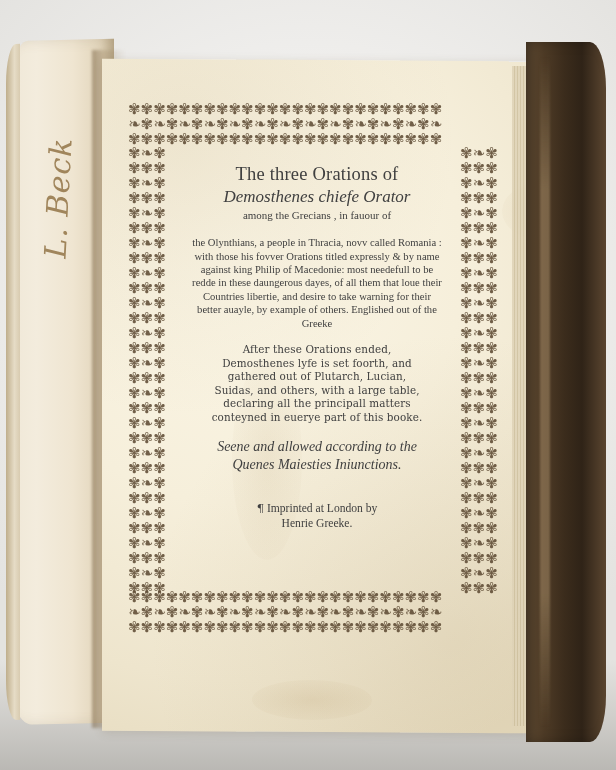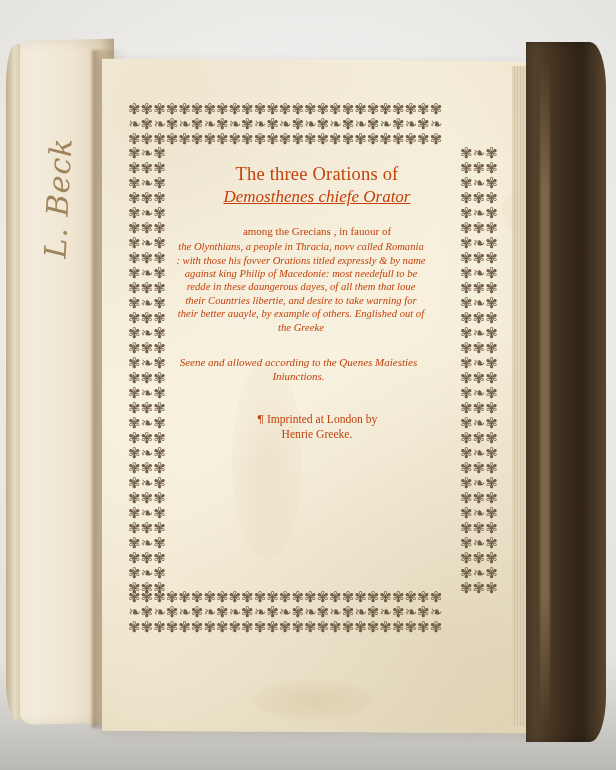--- a/index.html
+++ b/index.html
@@ -181,70 +181,69 @@
 
   
   .title-inner {
     position: absolute;
     left: 48px;
     top: 48px;
     right: 48px;
     bottom: 48px;
     display: flex;
     flex-direction: column;
+    align-items: center;
     justify-content: flex-start;
     padding-top: 14px;
     text-align: center;
-    color: #c2410c;
+    color: #404040;
   }
 
   .t-main {
     font-size: 18.5px;
     line-height: 1.18;
     letter-spacing: 0.2px;
     margin-bottom: 1px;
   }
   .t-main2 {
     font-size: 17px;
     font-style: italic;
     line-height: 1.18;
-    margin-bottom: 18px;
-    text-decoration: underline;
+    margin-bottom: 2px;
   }
   .t-sub {
     font-size: 11px;
     line-height: 1.2;
     margin-bottom: 1px;
   }
   .t-body {
     font-size: 10.6px;
     line-height: 1.27;
-    margin: 1px 0 0 0;
+    margin: 13px 0 0 0;
     max-width: 250px;
-    font-style: italic;
   }
   .t-byline {
     font-size: 11px;
     line-height: 1.25;
     margin-top: 7px;
     max-width: 210px;
   }
   .t-gothic {
     font-family: "DejaVu Serif", serif;
     font-size: 10.4px;
     line-height: 1.3;
     margin-top: 13px;
     max-width: 215px;
     letter-spacing: 0.1px;
   }
   .t-allowed {
-    font-size: 11px;
+    font-size: 14px;
     font-style: italic;
     line-height: 1.25;
-    margin-top: 22px;
+    margin-top: 14px;
     max-width: 245px;
   }
   .t-imprint {
     font-size: 11.6px;
     line-height: 1.28;
     margin-top: 28px;
   }
   .pilcrow { font-family: "DejaVu Serif", serif; }
 
   .foxing-1, .foxing-2, .foxing-3 {
@@ -356,20 +355,21 @@
           <span class="orn-line">✾✾✾</span>
         <span class="orn-line">✾❧✾</span>
           <span class="orn-line">✾✾✾</span>
       </div>
 
       <div class="title-inner">
         <div class="t-main">The three Orations of</div>
         <div class="t-main2">Demosthenes chiefe Orator</div>
         <div class="t-sub">among the Grecians , in fauour of</div>
         <div class="t-body">the Olynthians, a people in Thracia, novv called Romania : with those his fovver Orations titled expressly &amp; by name against king Philip of Macedonie: most needefull to be redde in these daungerous dayes, of all them that loue their Countries libertie, and desire to take warning for their better auayle, by example of others. Englished out of the Greeke</div>
+        <div class="t-gothic">After these Orations ended, Demosthenes lyfe is set foorth, and gathered out of Plutarch, Lucian, Suidas, and others, with a large table, declaring all the principall matters conteyned in euerye part of this booke.</div>
         <div class="t-allowed">Seene and allowed according to the Quenes Maiesties Iniunctions.</div>
         <div class="t-imprint">
           <span class="pilcrow">¶</span>
           <span>Imprinted at London by</span>
           <br>
           <span>Henrie Greeke.</span>
         </div>
       </div>
 
     </div>

